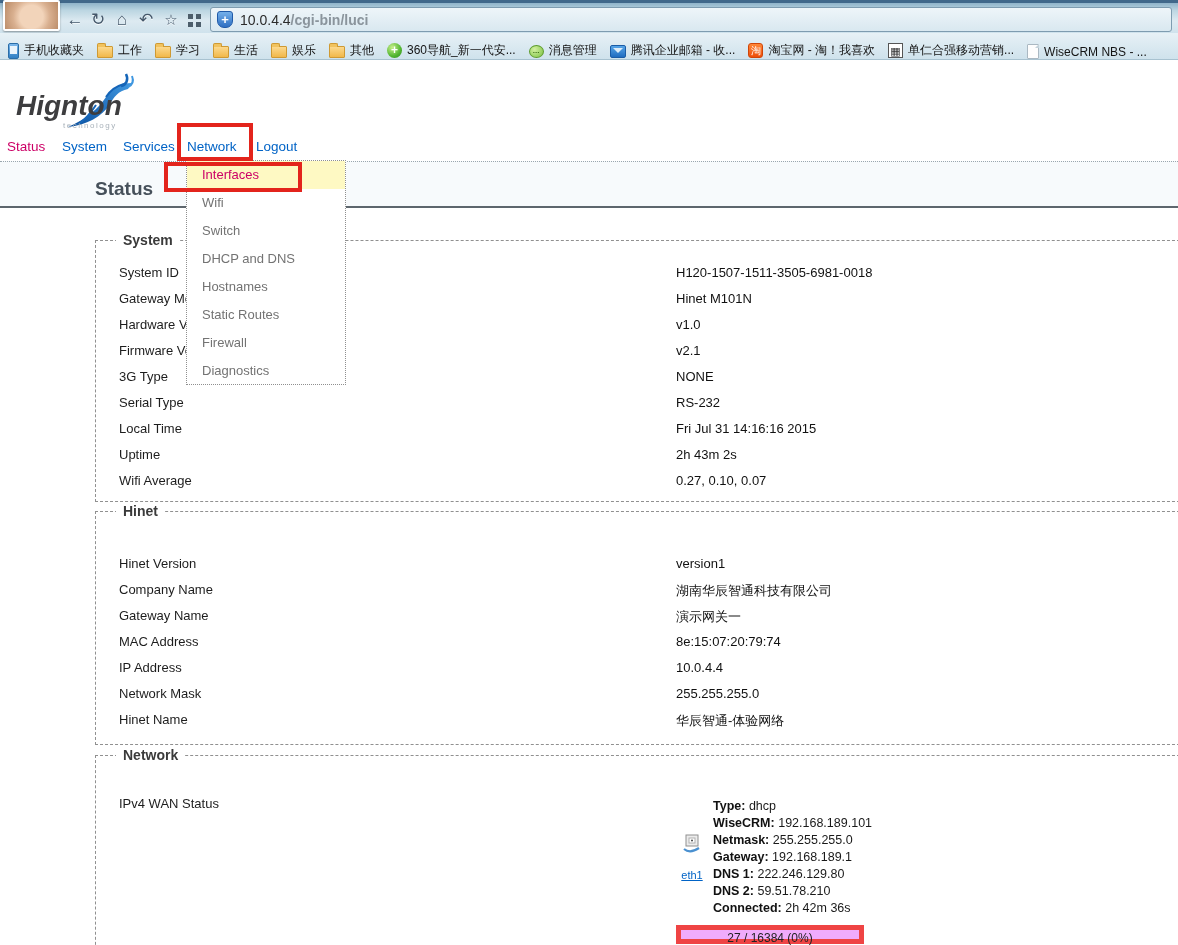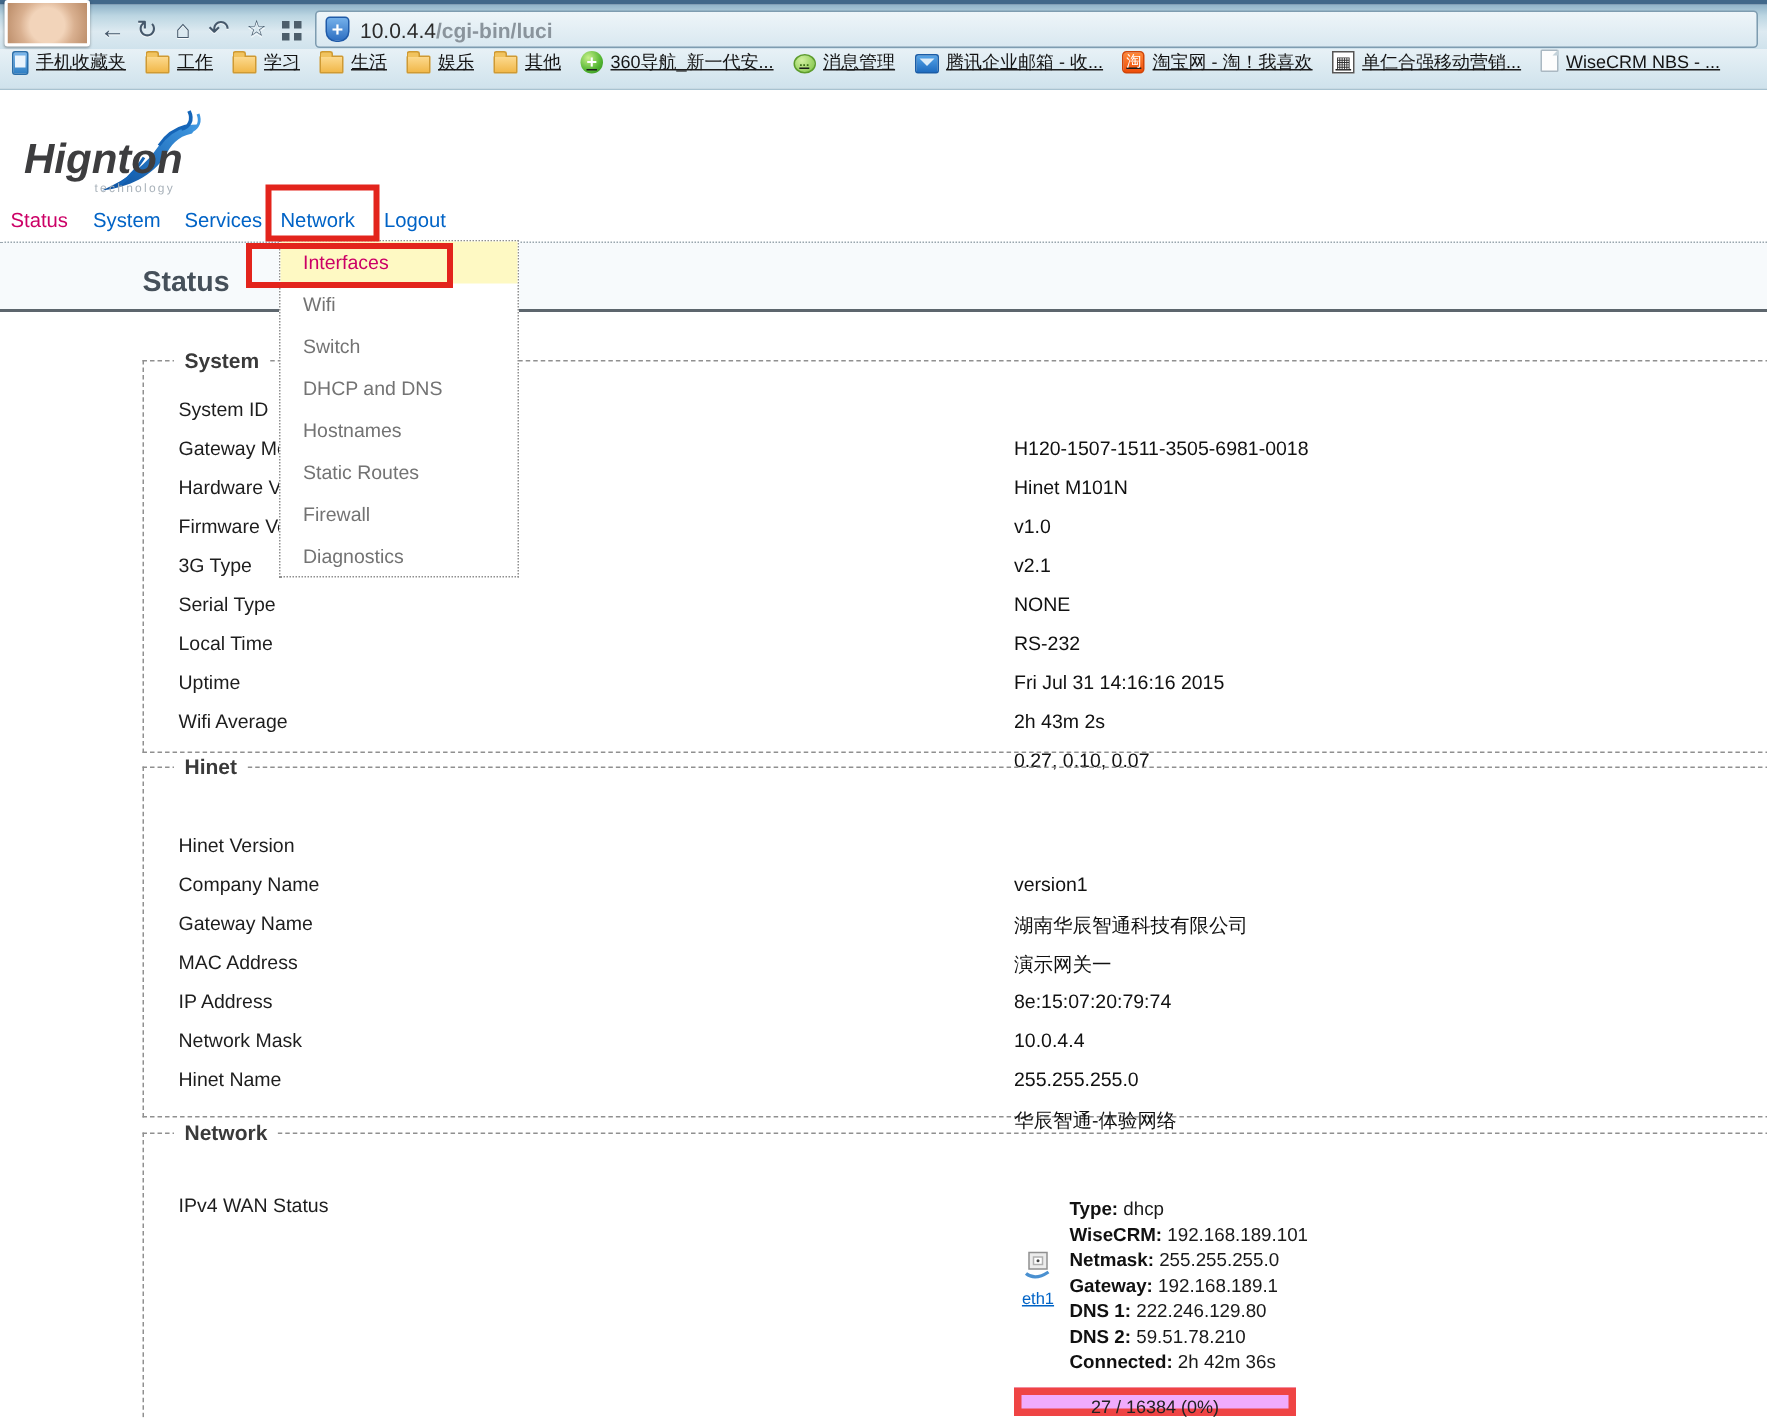--- a/index.html
+++ b/index.html
@@ -50,21 +50,21 @@
     color:#fff; font-size:13px; font-weight:bold; text-align:center; line-height:15px;
     cursor:pointer;
   }
   .url { font-size:14px; color:#2b2b2b; white-space:nowrap; }
   .url .path { color:#8a949c;font-weight:bold; }
   
   .bookmarks {
     position:absolute; top:33px; left:0; width:1178px; height:27px;
     background:linear-gradient(180deg,#e7f1f6,#cfe2ec);
     border-bottom:1px solid #a8c2d0;
-    display:flex; align-items:flex-start; padding:0 8px; gap:13px; white-space:nowrap;text-decoration:underline;
+    display:flex; align-items:flex-end; padding:0 8px; gap:13px; white-space:nowrap;
   }
   .bm { display:flex; align-items:center; gap:5px; font-size:12px; color:#141414; cursor:pointer; flex:none; }
   .bi { display:inline-block; flex:none; position:relative; }
   .bi-phone { width:11px; height:16px; border-radius:2px;
     background:linear-gradient(180deg,#7db8ec,#2f7fc4); border:1px solid #2a6da8; }
   .bi-phone:before { content:""; position:absolute; left:1px; right:1px; top:2px; bottom:4px; background:#eaf4fc; }
   .bi-folder { width:16px; height:12px; margin-top:3px; border-radius:1px;
     background:linear-gradient(180deg,#fcd98d,#f1b84a); border:1px solid #cf9a33; }
   .bi-folder:before { content:""; position:absolute; top:-4px; left:-1px; width:7px; height:3px;
     background:#f1c35f; border:1px solid #cf9a33; border-bottom:none; border-radius:2px 2px 0 0; }
@@ -102,27 +102,27 @@
     position:absolute; left:0; top:161px; width:1178px; height:47px;
     background:#f7fafc; border-top:1px dotted #9aa6ae; border-bottom:2px solid #5d666d;
   }
   .page-title { position:absolute; left:95px; top:178px; font-size:19px; font-weight:bold; color:#46505a; }
   
   .fs { position:absolute; left:95px; width:1090px; border:1px dashed #909090; background:transparent; }
   .fs-legend { position:absolute; top:-9px; left:20px; background:#fff; padding:0 7px;
     font-size:14px; font-weight:bold; color:#3a3a3a; }
   .row { position:relative; height:26px; }
   .row .lbl { position:absolute; left:23px; top:5px; font-size:13px; color:#1d1d1d; }
-  .row .val { position:absolute; left:580px; top:5px; font-size:13px; color:#111;margin-top:26px; }
+  .row .val { position:absolute; left:580px; top:5px; font-size:13px; color:#111; }
   #fs-system { top:240px; height:262px; padding-top:19px; }
   #fs-hinet  { top:511px; height:234px; padding-top:39px; }
   #fs-network{ top:755px; height:205px; }
   .wan-label { position:absolute; left:23px; top:40px; font-size:13px; color:#1d1d1d; }
   .eth-box { position:absolute; left:583px; top:78px; width:26px; text-align:center; cursor:pointer; }
-  .eth-link { display:block; font-size:11px; color:#0063c6; text-decoration:underline; margin-top:1px; }
+  .eth-link { display:block; font-size:11px; color:#0063c6; text-decoration:underline; margin-top:11px; }
   .wan-details { position:absolute; left:617px; top:42px; font-size:12.5px; line-height:17px; color:#1a1a1a; }
   .wan-details b { color:#111; }
   .conn-label { position:absolute; left:23px; top:171px; font-size:13px; color:#1d1d1d;margin-top:16px; }
   .conn-bar { position:absolute; left:580px; top:169px; width:188px; height:19px;
     border:5px solid #ef4444; background:#f0abfc; text-align:center;
     font-size:12px; line-height:17px; color:#222; }
   
   .dropdown {
     position:absolute; left:186px; top:160px; width:160px; height:225px;
     background:#fff; border:1px dotted #8f8f8f; z-index:5;

